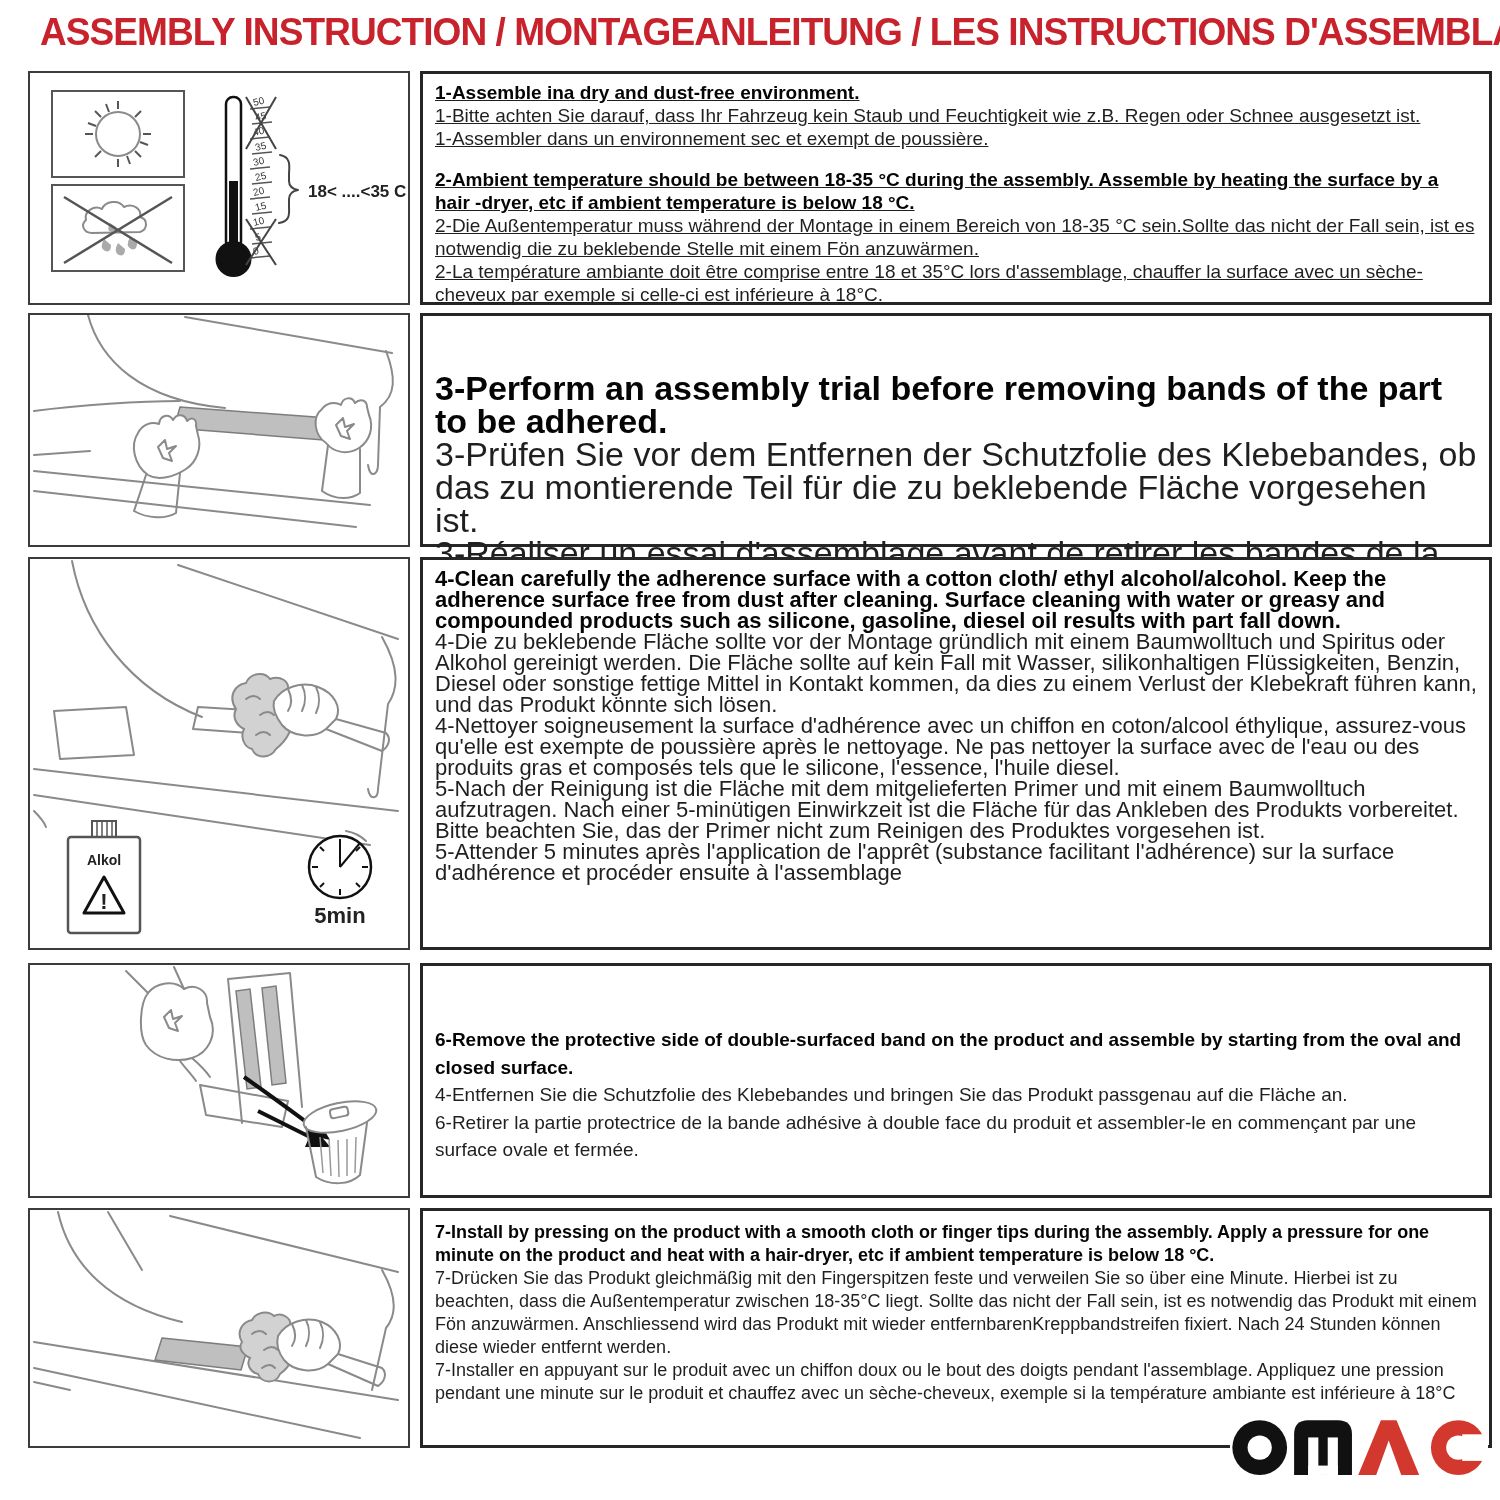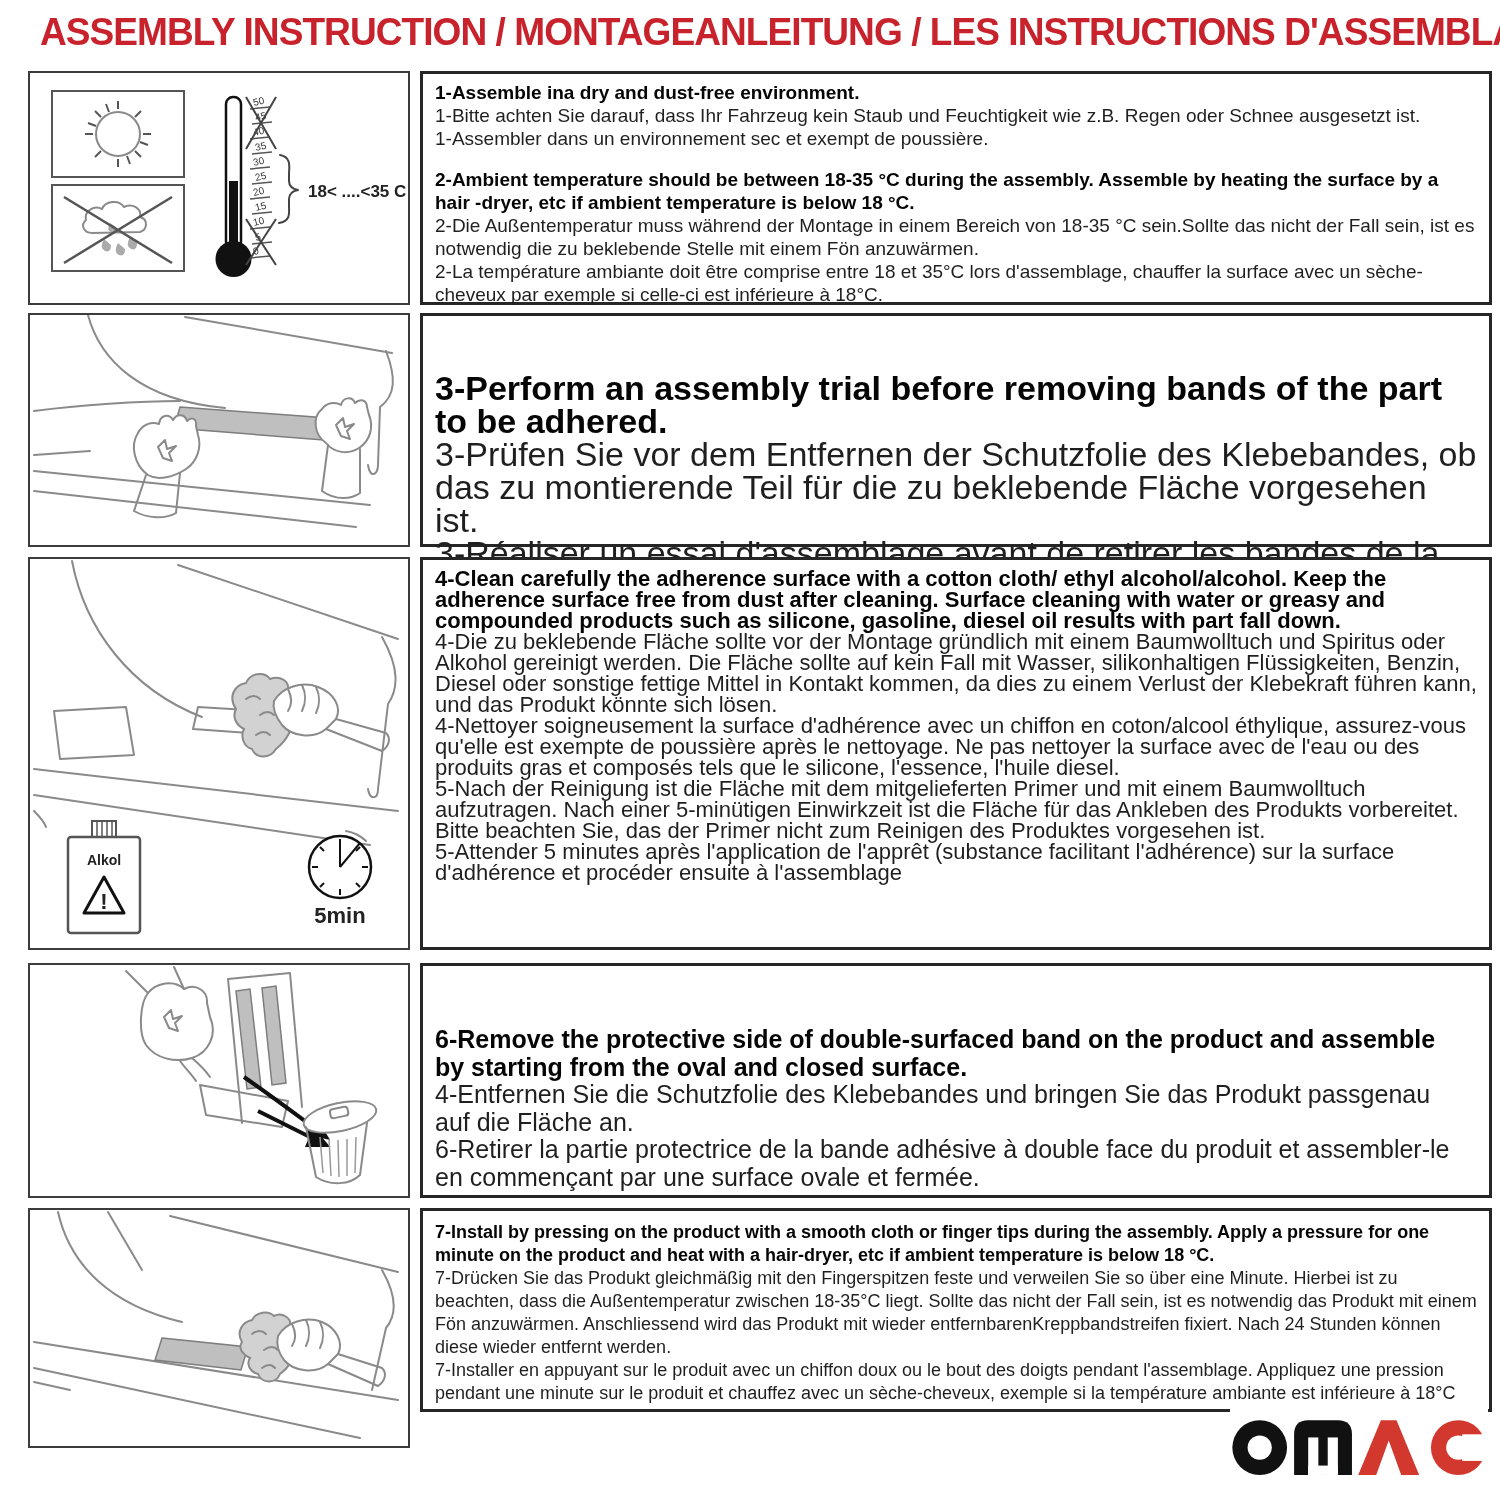--- a/index.html
+++ b/index.html
@@ -12,21 +12,21 @@
         background:#fff;box-sizing:border-box;}
   .tbox{position:absolute;left:420px;width:1072px;border:3px solid #262626;
         background:#fff;box-sizing:border-box;}
   .ibox svg{display:block;width:100%;height:100%;}
   p{margin:0;}
   .b{font-weight:bold;color:#050505;}
   .gap{margin-top:18px;}
   .s1{font-size:19px;line-height:23px;padding:7px 12px;}
   .s2{font-size:34px;line-height:33px;padding:56px 12px 0 12px;}
   .s3{font-size:22px;line-height:21px;padding:8px 12px;}
-  .s4{font-size:25px;line-height:27.5px;padding:60px 24px 0 12px;}
+  .s4{font-size:19px;line-height:27.5px;padding:60px 24px 0 12px;}
   .s5{font-size:18px;line-height:23px;padding:10px 12px;}
   .logo{position:absolute;left:1230px;top:1402px;width:258px;height:92px;
         background:#fff;z-index:5;display:flex;align-items:center;}
   .logo svg{width:258px;height:80px;}
   .ln{stroke:#8a8a8a;stroke-width:2;fill:none;stroke-linecap:round;stroke-linejoin:round;}
   .lnd{stroke:#444;stroke-width:2;fill:none;stroke-linecap:round;stroke-linejoin:round;}
   .grayfill{fill:#bfbfbf;stroke:#7d7d7d;stroke-width:1.5;}
   .clothfill{fill:#d2d2d2;stroke:#8a8a8a;stroke-width:2;}
   .whitefill{fill:#fff;stroke:#8a8a8a;stroke-width:2;stroke-linejoin:round;}
   .tick{font-size:10px;fill:#333;font-family:"Liberation Sans",sans-serif;}
@@ -105,21 +105,21 @@
         </g>
         <g stroke="#444" stroke-width="2">
           <line x1="216" y1="146" x2="246" y2="192"></line>
             <line x1="246" y1="146" x2="216" y2="192"></line>
         </g>
         <path class="lnd" d="M250,82 C262,84 259,95 259,101 L259,108 C259,114 263,116 268,117 C263,118 259,120 259,126 L259,133 C259,140 261,148 249,150"></path>
       </g>
       <text class="svgtxt" x="278" y="124" font-size="17" font-weight="bold">18&lt; ....&lt;35 C</text>
     </svg>
   </div>
-  <div class="tbox s1" style="top:71px;height:234px;">
+  <div class="tbox s1" style="top:71px;height:234px;text-decoration:underline;">
     <p class="b">1-Assemble ina dry and dust-free environment.</p>
     <p>1-Bitte achten Sie darauf, dass Ihr Fahrzeug kein Staub und Feuchtigkeit wie z.B. Regen oder Schnee ausgesetzt ist.</p>
     <p>1-Assembler dans un environnement sec et exempt de poussière.</p>
     <p class="b gap">2-Ambient temperature should be between 18-35 °C  during the assembly. Assemble by heating the surface by a hair -dryer, etc if ambient temperature is below 18 °C.</p>
     <p>2-Die Außentemperatur muss während der Montage in einem Bereich von 18-35 °C  sein.Sollte das nicht der Fall sein, ist es notwendig die zu beklebende Stelle mit einem Fön anzuwärmen.</p>
     <p>2-La température ambiante doit être comprise entre 18 et 35°C lors d'assemblage, chauffer la surface avec un sèche-cheveux par exemple si celle-ci est inférieure à 18°C.</p>
   </div>
 
   <div class="ibox" style="top:313px;height:234px;">
     <svg viewBox="0 0 378 230">
@@ -260,21 +260,21 @@
         <path class="clothfill" d="M212,132 C206,122 212,112 222,110 C226,102 238,100 244,106 C252,102 262,108 260,116 C268,120 268,130 262,134 C268,146 258,158 250,164 C246,174 232,174 228,164 C220,162 216,154 220,148 C212,144 208,138 212,132 Z"></path>
         <path class="ln" d="M222,124 q8,-6 14,0 M234,140 q8,-6 14,0 M232,158 q8,-6 13,0"></path>
       </g>
       <g>
         <path class="whitefill" d="M248,126 C256,112 276,106 292,112 C306,118 314,132 308,144 L298,154 C286,164 264,162 254,150 C248,142 246,134 248,126 Z"></path>
         <path class="ln" d="M262,114 C266,122 266,130 262,136 M276,110 C280,118 280,128 276,136 M290,112 C294,120 294,130 290,138"></path>
         <path class="ln" d="M308,144 L352,158 M298,154 L348,176 M352,158 C358,164 354,172 348,176"></path>
       </g>
     </svg>
   </div>
-  <div class="tbox s5" style="top:1208px;height:204px;">
+  <div class="tbox s5" style="top:1208px;height:240px;">
     <p class="b">7-Install by pressing on the product with a smooth cloth or finger tips during the assembly. Apply a pressure for one minute on the product and heat with a hair-dryer, etc if ambient temperature is below 18 °C.</p>
     <p>7-Drücken Sie das Produkt gleichmäßig mit den Fingerspitzen feste und verweilen Sie so über eine Minute. Hierbei ist zu beachten, dass die Außentemperatur zwischen 18-35°C liegt. Sollte das nicht der Fall sein, ist es notwendig das Produkt mit einem Fön anzuwärmen. Anschliessend wird das Produkt mit wieder entfernbarenKreppbandstreifen fixiert. Nach 24 Stunden können diese wieder entfernt werden.</p>
     <p>7-Installer en appuyant sur le produit avec un chiffon doux ou le bout des doigts pendant l'assemblage. Appliquez une pression pendant une minute sur le produit et chauffez avec un sèche-cheveux, exemple si la température ambiante est inférieure à 18°C</p>
   </div>
 
   <div class="logo">
     <svg viewBox="0 0 330 95">
       <g>
         <circle cx="38" cy="47" r="35" fill="#111"></circle>
         <circle cx="38" cy="47" r="15.5" fill="#fff"></circle>

